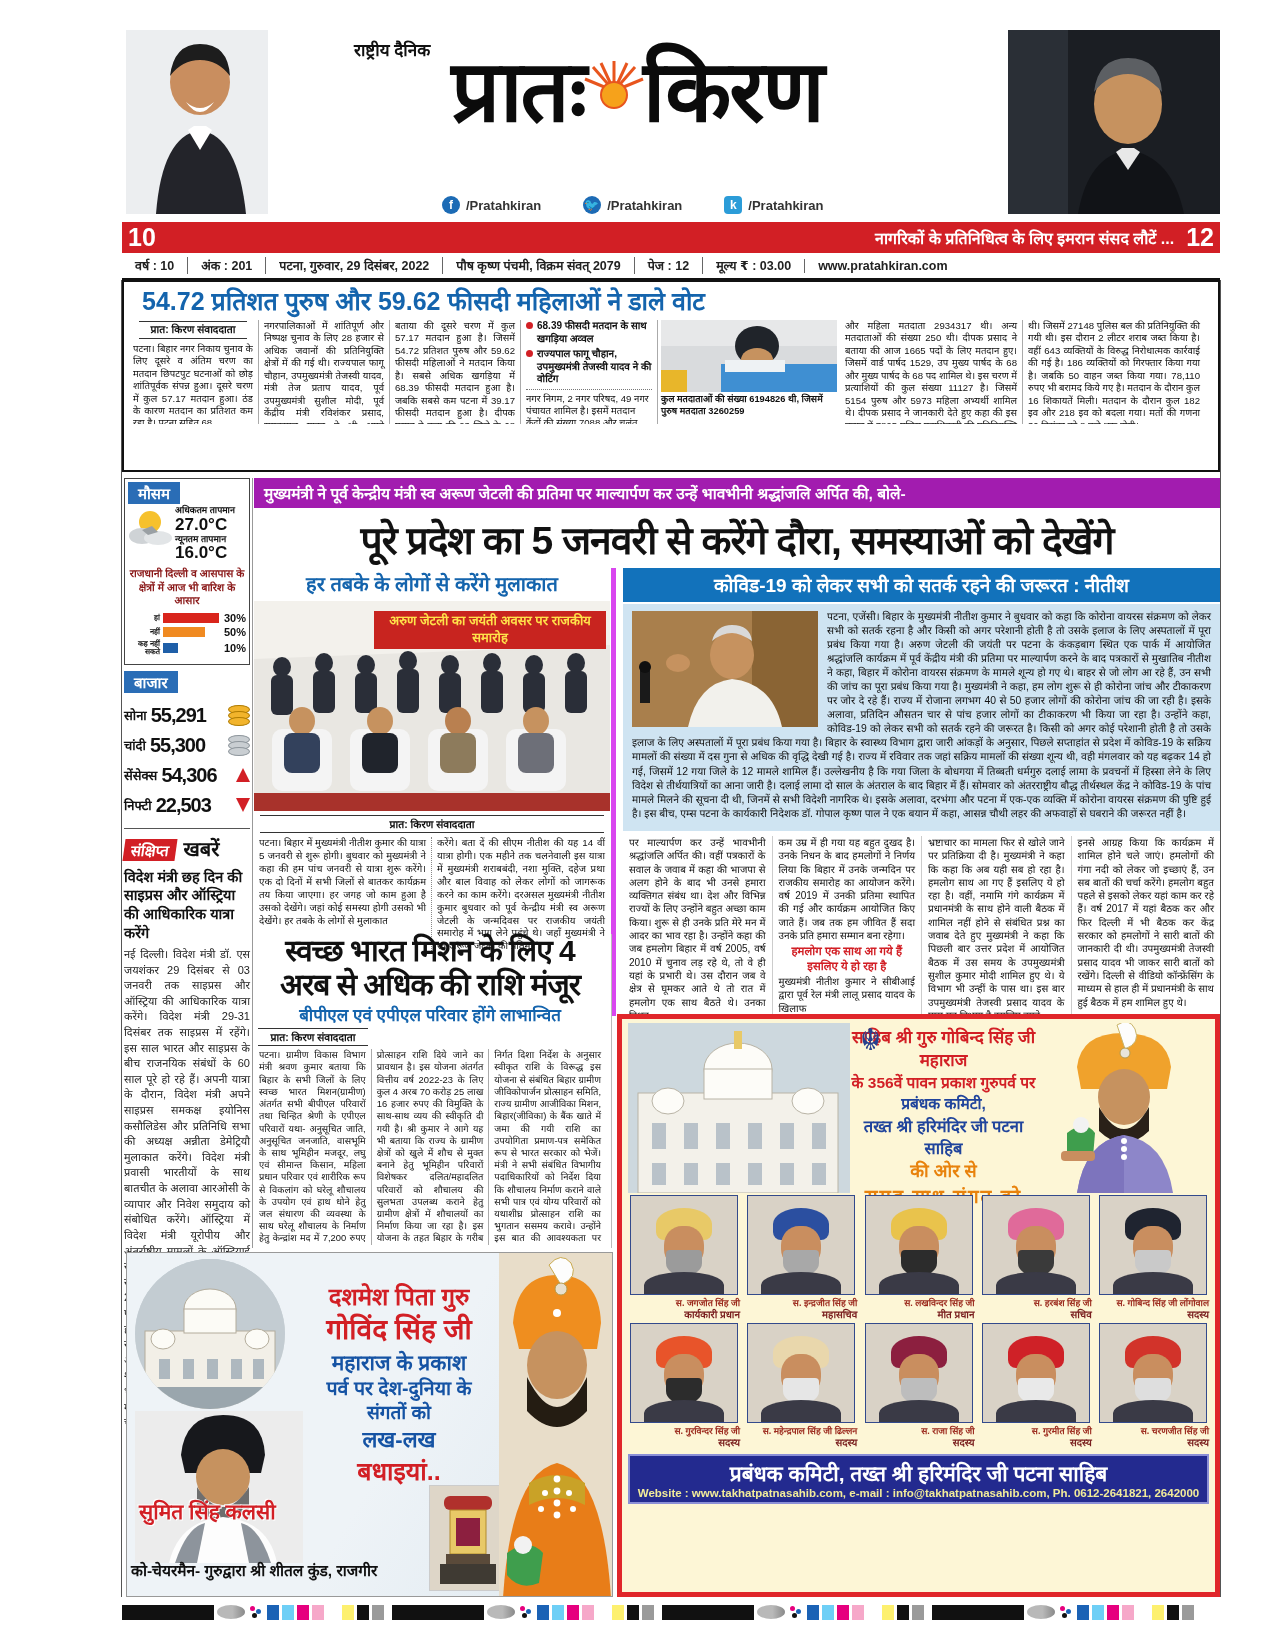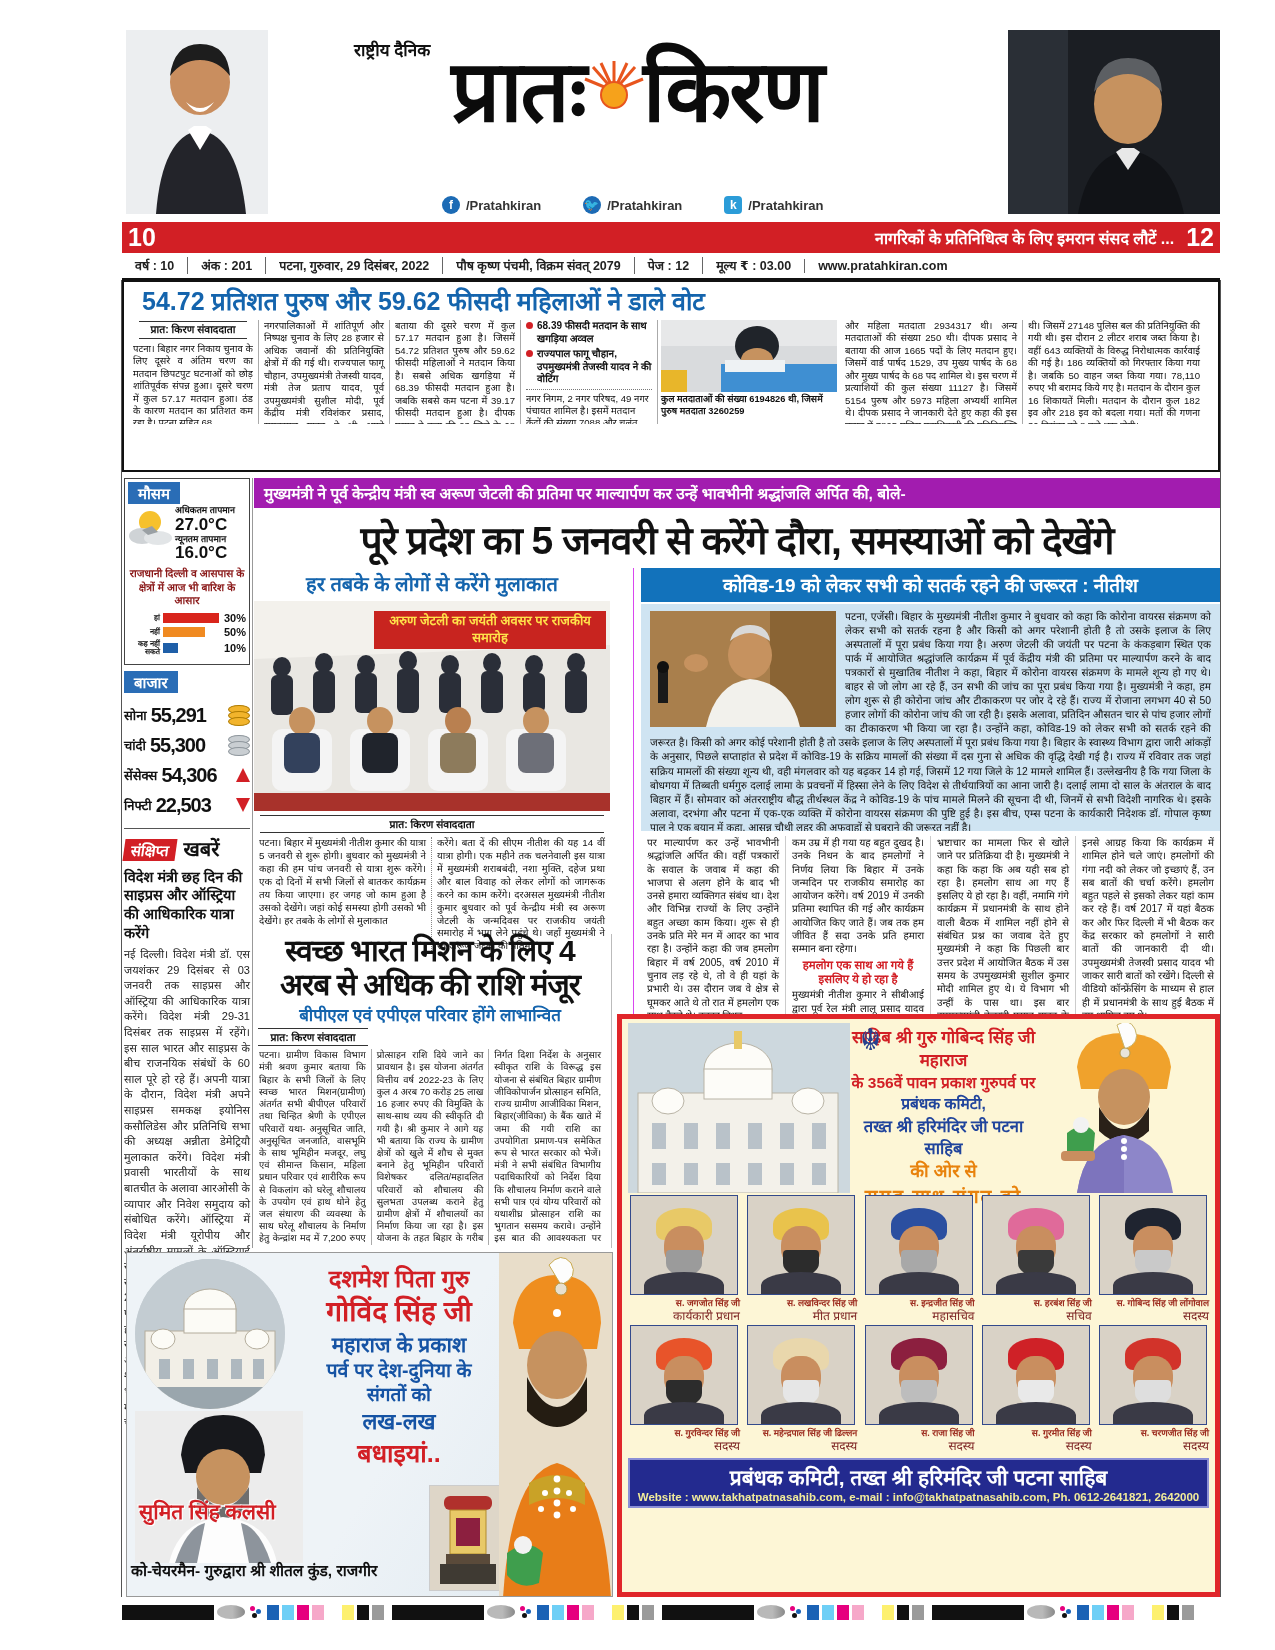--- a/index.html
+++ b/index.html
@@ -75,21 +75,21 @@
   .badge-red{display:inline-block;background:#d21f25;color:#fff;font-weight:800;font-size:15px;
              padding:1px 7px;transform:skew(-8deg)}
   .briefs-rest{font-size:20px;font-weight:900;margin-left:3px}
   .briefs-hl{font-size:14.5px;font-weight:900;line-height:1.3;margin:6px 0 4px}
   .briefs-bd{font-size:11px;line-height:1.42;color:#222}
   
   #cm{left:254px;top:478px;width:966px;height:532px}
   .kicker{background:#a21caf;color:#fff;font-weight:800;font-size:15.5px;padding:4px 10px}
   .hl2{font-size:39px;font-weight:900;text-align:center;letter-spacing:-1px;padding:4px 0 3px;white-space:nowrap}
   #cm .row{display:flex}
-  #cm .left{width:356px;flex:none;border-right:1px solid #d946ef;padding-right:23px}
+  #cm .left{width:356px;flex:none;border-right:5px solid #d946ef;padding-right:1px}
   .sub-blue{color:#1464ad;font-size:20px;font-weight:900;text-align:center;padding:2px 0 4px}
   .photo1{height:210px;position:relative;overflow:hidden;background:linear-gradient(180deg,#e9e7e2 55%,#b9382f 92%)}
   .pbanner{position:absolute;top:10px;right:4px;width:64%;background:#c8241f;color:#ffe24a;
            font-weight:800;font-size:13px;text-align:center;padding:2px 2px;line-height:1.3}
   .two{display:flex;height:116px;margin-top:2px}
   .two .t{width:50%;padding:0 5px;font-size:9.8px;line-height:1.32;overflow:hidden;box-sizing:border-box}
   .two .t:first-child{border-right:1px dotted #888}
   #cm .right{flex:1;padding-left:7px;min-width:0}
   .covid-banner{background:#1272bb;color:#fff;font-size:19px;font-weight:900;text-align:center;padding:4px 0}
   .covid-box{background:#cfe4f2;padding:6px 9px;height:215px;overflow:hidden;font-size:10.4px;line-height:1.35;margin-top:2px}
@@ -122,32 +122,32 @@
   .greet{color:#e0262a;font-size:45px;font-weight:900;text-align:center;letter-spacing:1px;
          text-shadow:2px 2px 0 #fff,-2px -2px 0 #fff,2px -2px 0 #fff,-2px 2px 0 #fff,3px 3px 0 #20449c;margin:2px 0 4px}
   .prow{display:flex;justify-content:space-between;margin-top:2px}
   .pcard{width:112px;text-align:right}
   .pphoto{height:98px;border:1px solid #334a8c;background:#d9d2c6;position:relative;overflow:hidden;margin:0 2px}
   .turb{position:absolute;left:50%;top:12px;width:56px;height:32px;margin-left:-28px;border-radius:50% 50% 8px 8px}
   .head{position:absolute;left:50%;top:30px;width:40px;height:42px;margin-left:-20px;border-radius:45%;background:#c98e5f}
   .beard{position:absolute;left:50%;top:54px;width:36px;height:26px;margin-left:-18px;border-radius:4px 4px 50% 50%}
   .torso{position:absolute;left:50%;bottom:-4px;width:80px;height:26px;margin-left:-40px;border-radius:50% 50% 0 0;background:#3a3a46}
   .pname{font-size:9px;font-weight:800;color:#9c2b1e;margin-top:3px;line-height:1.2}
-  .prole{font-size:12px;font-weight:400;color:#7a1f1f;line-height:1.2}
+  .prole{font-size:10px;font-weight:700;color:#7a1f1f;line-height:1.2}
   #takhat .footer{background:#232a8f;text-align:center;padding:3px 2px;margin-top:5px;border:2px solid #8b8fd6}
   .f1{color:#fff;font-size:21px;font-weight:900}
   .f2{color:#f2ec9a;font-size:11.5px;font-weight:700}
   
   #dashmesh{left:126px;top:1252px;width:487px;height:345px;border:1px solid #999;box-sizing:border-box;
             background:linear-gradient(120deg,#eef3f7 55%,#dfe9f0);overflow:hidden}
   .circ{position:absolute;left:8px;top:6px;width:150px;height:150px;border-radius:50%;overflow:hidden;
         background:linear-gradient(180deg,#bdc9d1,#f2f2ee)}
   .sumit{position:absolute;left:8px;top:158px;width:168px;height:152px;overflow:hidden;
          background:linear-gradient(180deg,#e9e9e9,#cfcfcf)}
-  .ctext2{position:absolute;left:168px;top:10px;width:208px;text-align:center;line-height:1.3}
+  .ctext2{position:absolute;left:168px;top:28px;width:208px;text-align:center;line-height:1.3}
   .d1{color:#d21f25;font-weight:900;font-size:24px}
   .d2{color:#d21f25;font-weight:900;font-size:28px}
   .d3{color:#1553a4;font-weight:900;font-size:21px}
   .d4{color:#1553a4;font-weight:900;font-size:19.5px}
   .d5{color:#1553a4;font-weight:900;font-size:19px}
   .d6{color:#1553a4;font-weight:900;font-size:22px}
   .d7{color:#d21f25;font-weight:900;font-size:25px}
   .dname{position:absolute;left:12px;top:244px;color:#d21f25;font-size:21px;font-weight:900;
          text-shadow:1px 1px 0 #fff,-1px -1px 0 #fff}
   .ddesig{position:absolute;left:4px;top:306px;width:368px;color:#101010;font-size:15.5px;font-weight:900}
@@ -527,37 +527,37 @@
           <div class="turb" style="background: rgb(232, 201, 103);"></div>
           <div class="head"></div>
           <div class="beard" style="background: rgb(155, 155, 155);"></div>
           <div class="torso"></div>
         </div>
       <div class="pname">स. जगजोत सिंह जी</div>
       <div class="prole">कार्यकारी प्रधान</div>
     </div>
     <div class="pcard">
       <div class="pphoto">
+          <div class="turb" style="background: rgb(43, 79, 160);"></div>
+          <div class="head"></div>
+          <div class="beard" style="background: rgb(168, 168, 168);"></div>
+          <div class="torso"></div>
+        </div>
+      <div class="pname">स. इन्द्रजीत सिंह जी</div>
+      <div class="prole">महासचिव</div>
+    </div>
+    <div class="pcard">
+      <div class="pphoto">
           <div class="turb" style="background: rgb(233, 195, 76);"></div>
           <div class="head"></div>
           <div class="beard" style="background: rgb(44, 44, 44);"></div>
           <div class="torso"></div>
         </div>
       <div class="pname">स. लखविन्दर सिंह जी</div>
       <div class="prole">मीत प्रधान</div>
-    </div>
-    <div class="pcard">
-      <div class="pphoto">
-          <div class="turb" style="background: rgb(43, 79, 160);"></div>
-          <div class="head"></div>
-          <div class="beard" style="background: rgb(168, 168, 168);"></div>
-          <div class="torso"></div>
-        </div>
-      <div class="pname">स. इन्द्रजीत सिंह जी</div>
-      <div class="prole">महासचिव</div>
     </div>
     <div class="pcard">
       <div class="pphoto">
           <div class="turb" style="background: rgb(224, 106, 154);"></div>
           <div class="head"></div>
           <div class="beard" style="background: rgb(58, 58, 58);"></div>
           <div class="torso"></div>
         </div>
       <div class="pname">स. हरबंश सिंह जी</div>
       <div class="prole">सचिव</div>

